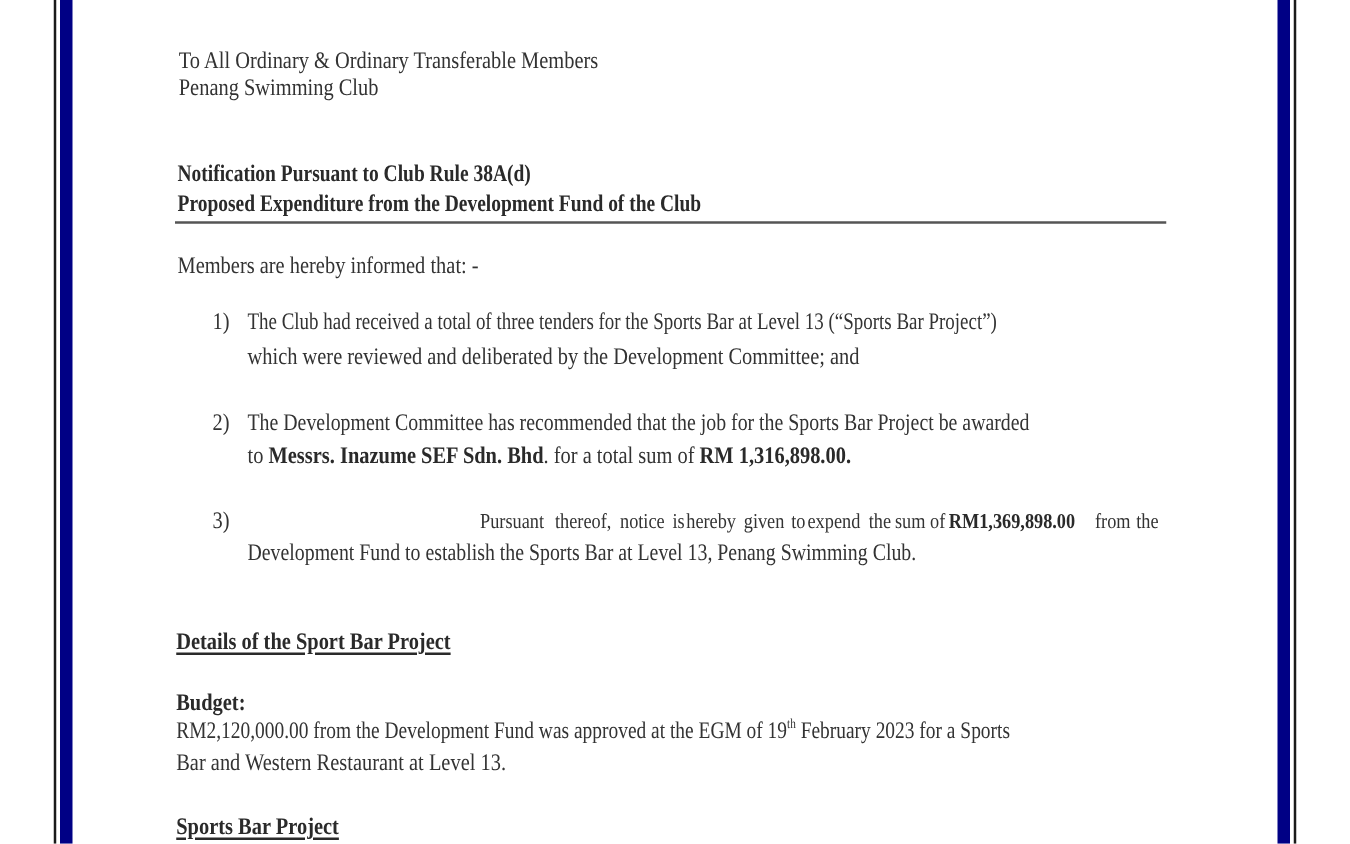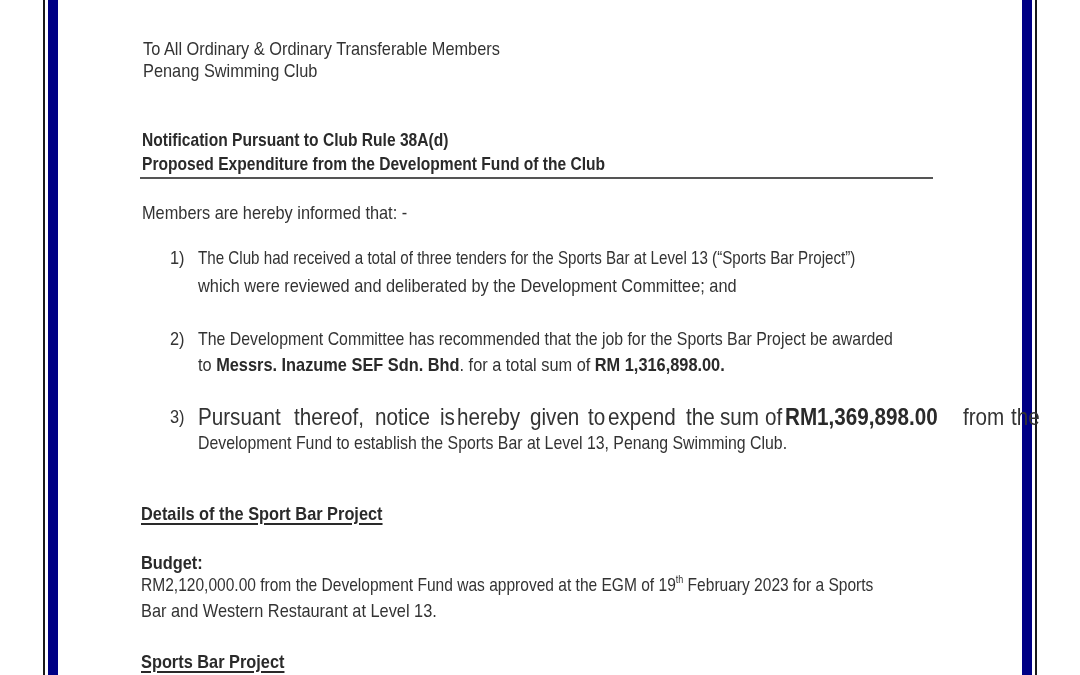--- a/index.html
+++ b/index.html
@@ -8,21 +8,21 @@
     width: 1080px;
     height: 675px;
     overflow: hidden;
     background: #ffffff;
   }
   .page {
     position: relative;
     width: 1080px;
     height: 675px;
     background: #ffffff;
-    font-family: Liberation Sans, sans-serif;
+    font-family: Liberation Serif, serif;
     color: #333333;
   }
   .border-line {
     position: absolute;
     top: 0;
     height: 675px;
   }
   .outer-left { left: 43px; width: 2px; background: #1a1a1a; }
   .blue-left { left: 48px; width: 10px; background: #000085; }
   .blue-right { left: 1022px; width: 10px; background: #000085; }
@@ -47,25 +47,25 @@
   }
   .num {
     position: absolute;
     font-size: 19px;
     line-height: 22px;
     white-space: nowrap;
   }
   sup { font-size: 11px; line-height: 0; position: relative; top: -1px; }
   .justify {
     position: absolute;
-    font-size: 24px;
+    font-size: 17px;
     line-height: 22px;
     white-space: nowrap;
     display: flex;
-    justify-content: space-between;
+    justify-content: flex-end;
   }
 </style>
 </head>
 <body>
 
 <div class="page">
 
   <div class="border-line outer-left"></div>
   <div class="border-line blue-left"></div>
   <div class="border-line blue-right"></div>

